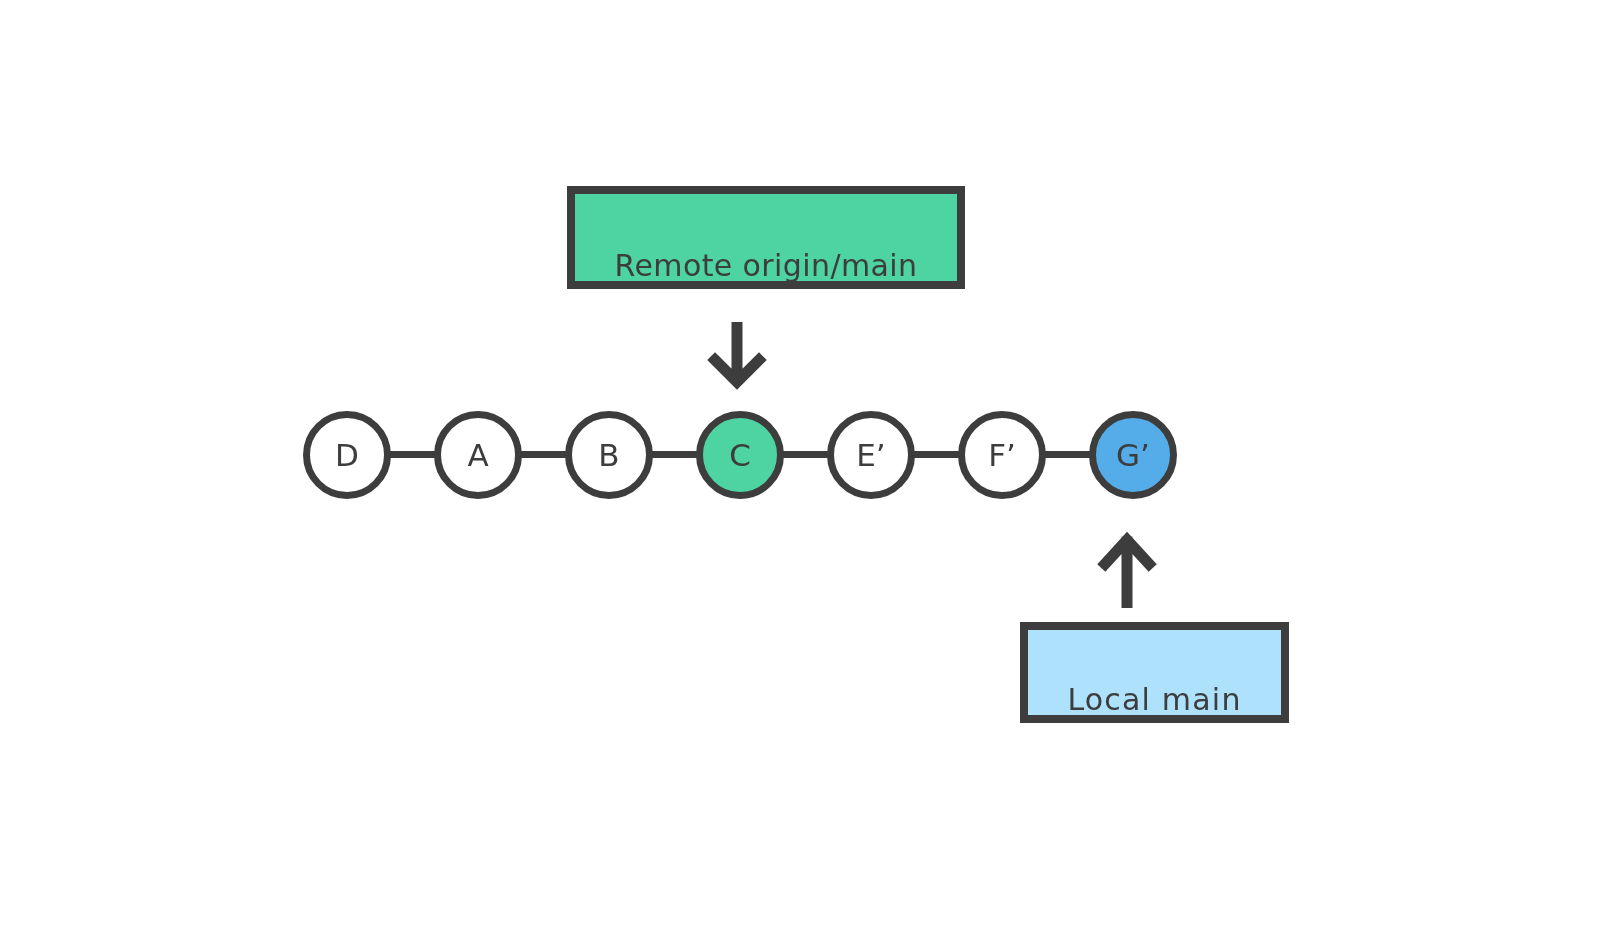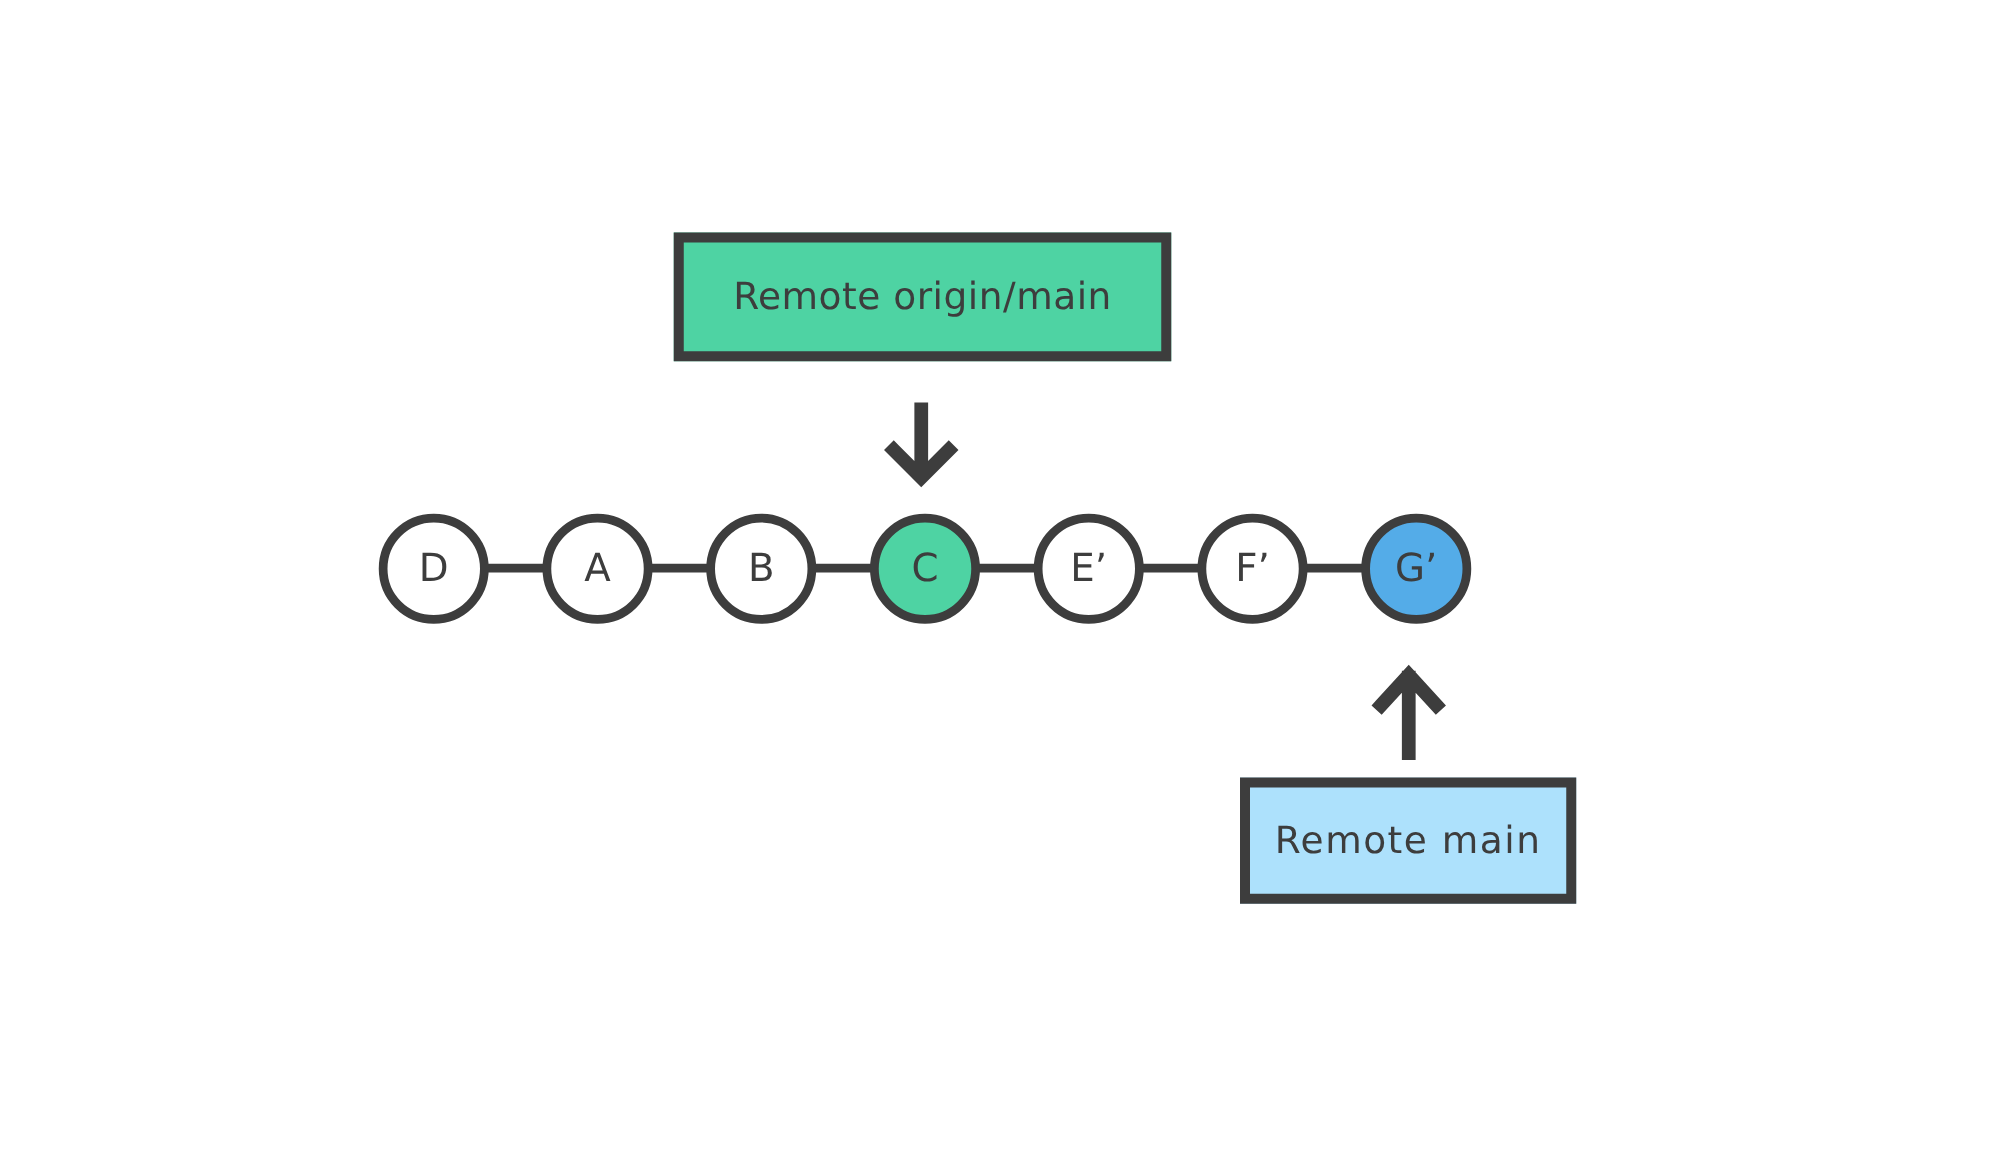--- a/index.html
+++ b/index.html
@@ -22,22 +22,23 @@
     width: 1600px;
     height: 929px;
   }
 
   
   .label-box {
     position: absolute;
     box-sizing: border-box;
     border: 8px solid #3d3d3d;
     display: flex;
-    align-items: center;
+    align-items: flex-end;
     justify-content: center;
+    margin-left: 28px;
   }
   .label-box .box-text {
     color: #3d3d3d;
     font-size: 30px;
     font-weight: 400;
     letter-spacing: 0.4px;
     line-height: 1;
     white-space: nowrap;
   }
 
@@ -161,16 +162,16 @@
 
   </div>
 
   <div id="arrow-up" class="arrow">
     <svg width="64" height="80" viewBox="0 0 64 80" xmlns="http://www.w3.org/2000/svg">
       <path d="M32 78 L32 14 M10 36 L32 12 L54 36" fill="none" stroke="#3d3d3d" stroke-width="11" stroke-linecap="square" stroke-linejoin="miter"></path>
     </svg>
   </div>
 
   <div id="local-box" class="label-box">
-    <span class="box-text">Remote  main</span>
+    <span class="box-text">Local  main</span>
   </div>
 
 </div>
 
 </body></html>

